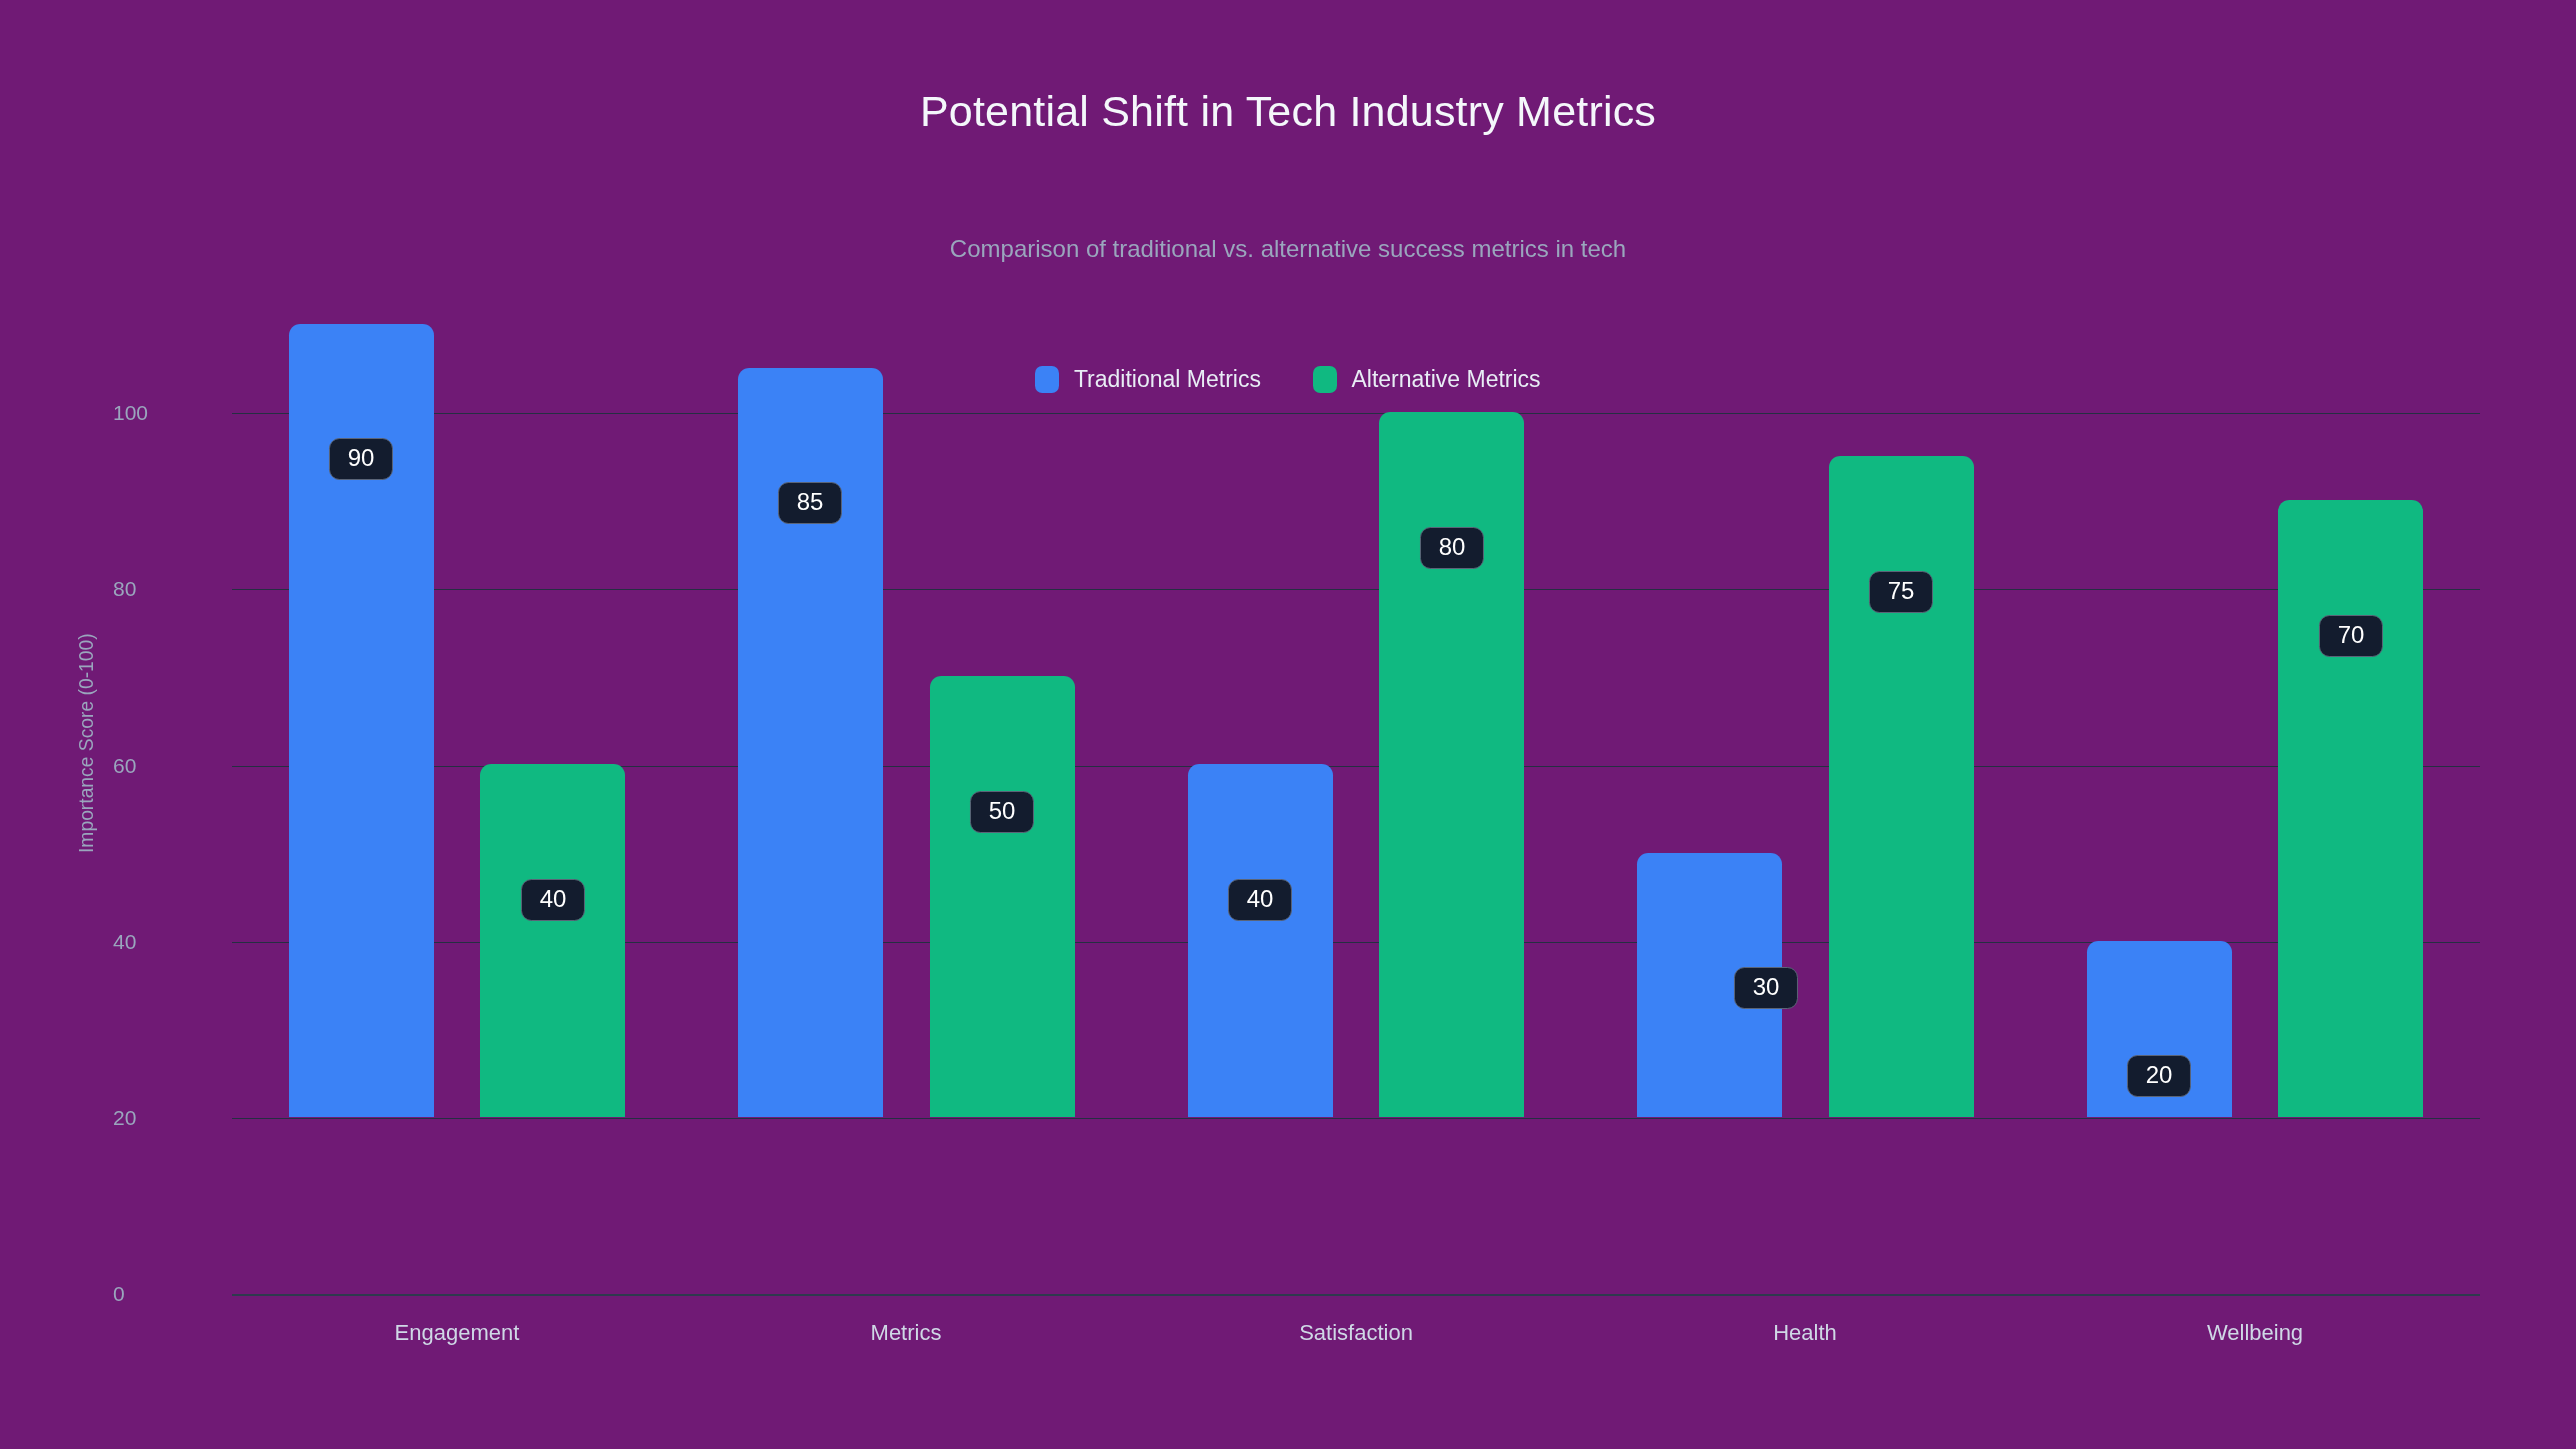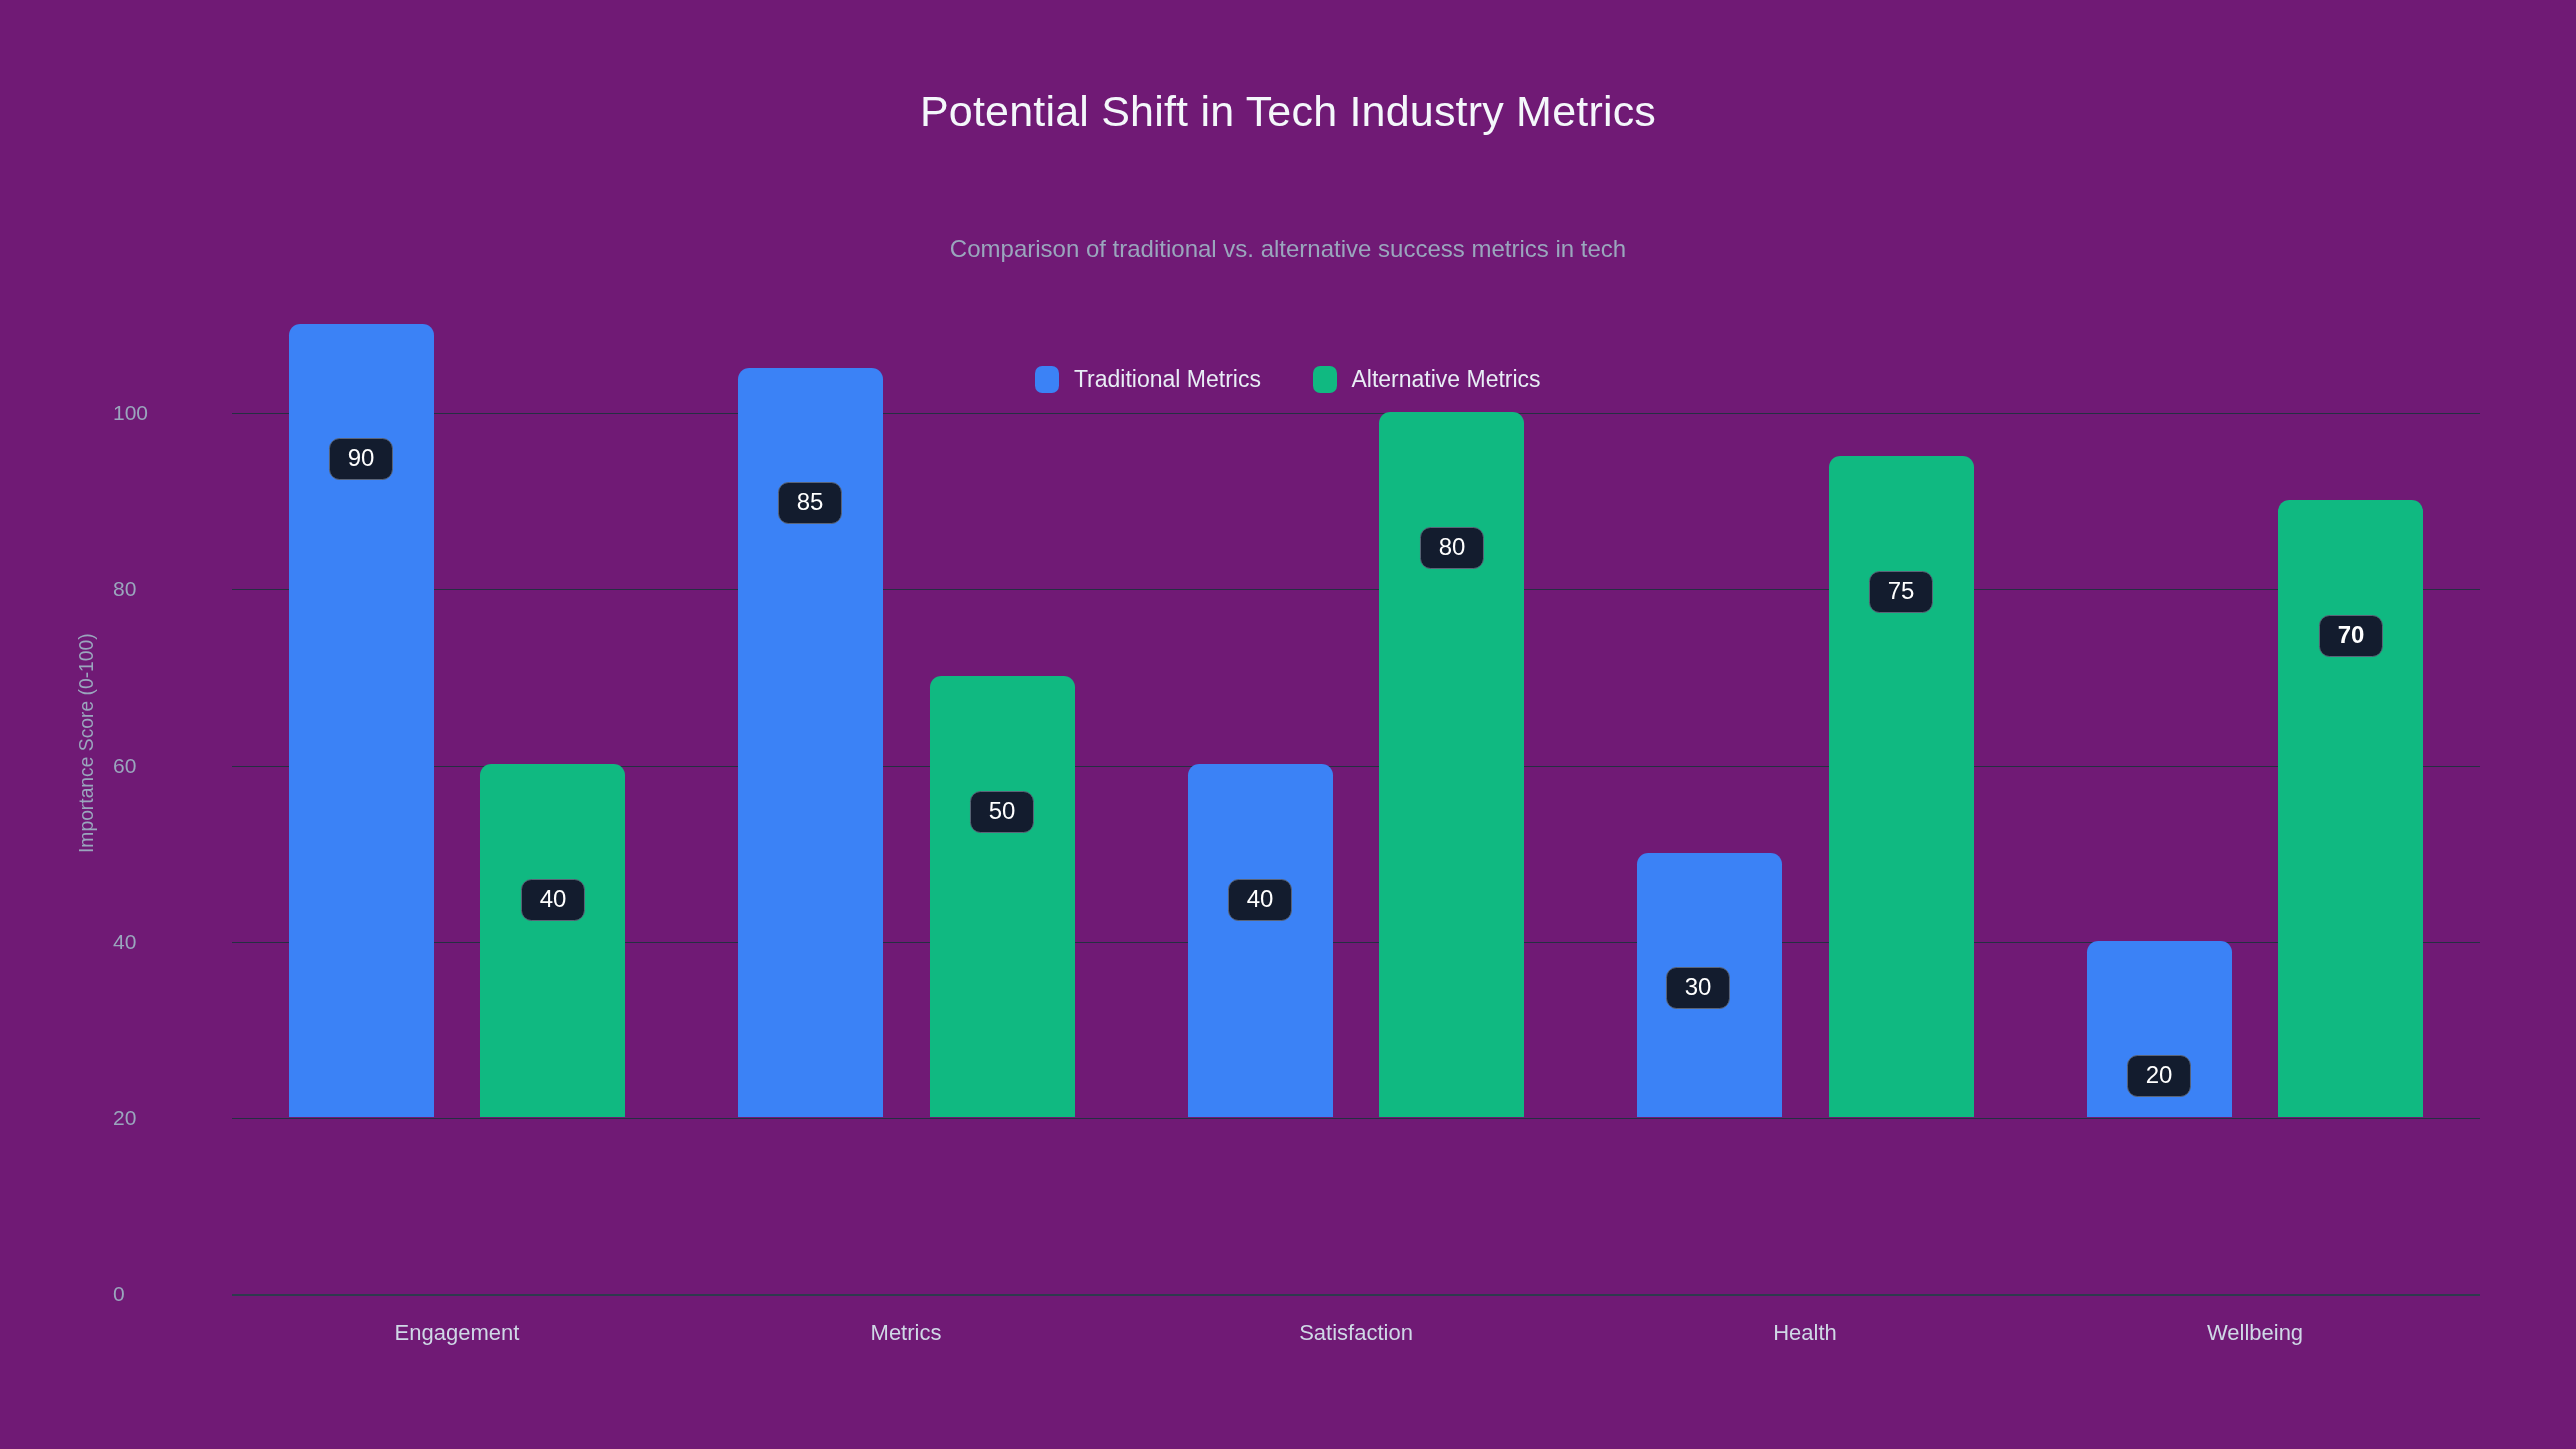--- a/index.html
+++ b/index.html
@@ -173,27 +173,27 @@
       <div class="value-badge" style="left: 321px; top: 466px;">40</div>
       <div class="bar s0" style="left: 506px; width: 145px; height: 749px;"></div>
       <div class="value-badge" style="left: 578px; top: 69px;">85</div>
       <div class="bar s1" style="left: 698px; width: 145px; height: 441px;"></div>
       <div class="value-badge" style="left: 770px; top: 378px;">50</div>
       <div class="bar s0" style="left: 956px; width: 145px; height: 353px;"></div>
       <div class="value-badge" style="left: 1028px; top: 466px;">40</div>
       <div class="bar s1" style="left: 1147px; width: 145px; height: 705px;"></div>
       <div class="value-badge" style="left: 1220px; top: 114px;">80</div>
       <div class="bar s0" style="left: 1405px; width: 145px; height: 264px;"></div>
-      <div class="value-badge" style="left: 1466px; top: 554px;">30</div>
+      <div class="value-badge" style="left: 1534px; top: 554px;">30</div>
       <div class="bar s1" style="left: 1597px; width: 145px; height: 661px;"></div>
       <div class="value-badge" style="left: 1669px; top: 158px;">75</div>
       <div class="bar s0" style="left: 1855px; width: 145px; height: 176px;"></div>
       <div class="value-badge" style="left: 1927px; top: 642px;">20</div>
       <div class="bar s1" style="left: 2046px; width: 145px; height: 617px;"></div>
-      <div class="value-badge" style="left: 2119px; top: 202px; font-weight: bold;">70</div>
+      <div class="value-badge" style="left: 2119px; top: 202px;">70</div>
     </div>
 
   <div id="xticks">
       <div class="xtick" style="left: 457px;">Engagement</div>
       <div class="xtick" style="left: 906px;">Metrics</div>
       <div class="xtick" style="left: 1356px;">Satisfaction</div>
       <div class="xtick" style="left: 1805px;">Health</div>
       <div class="xtick" style="left: 2255px;">Wellbeing</div>
     </div>
 

